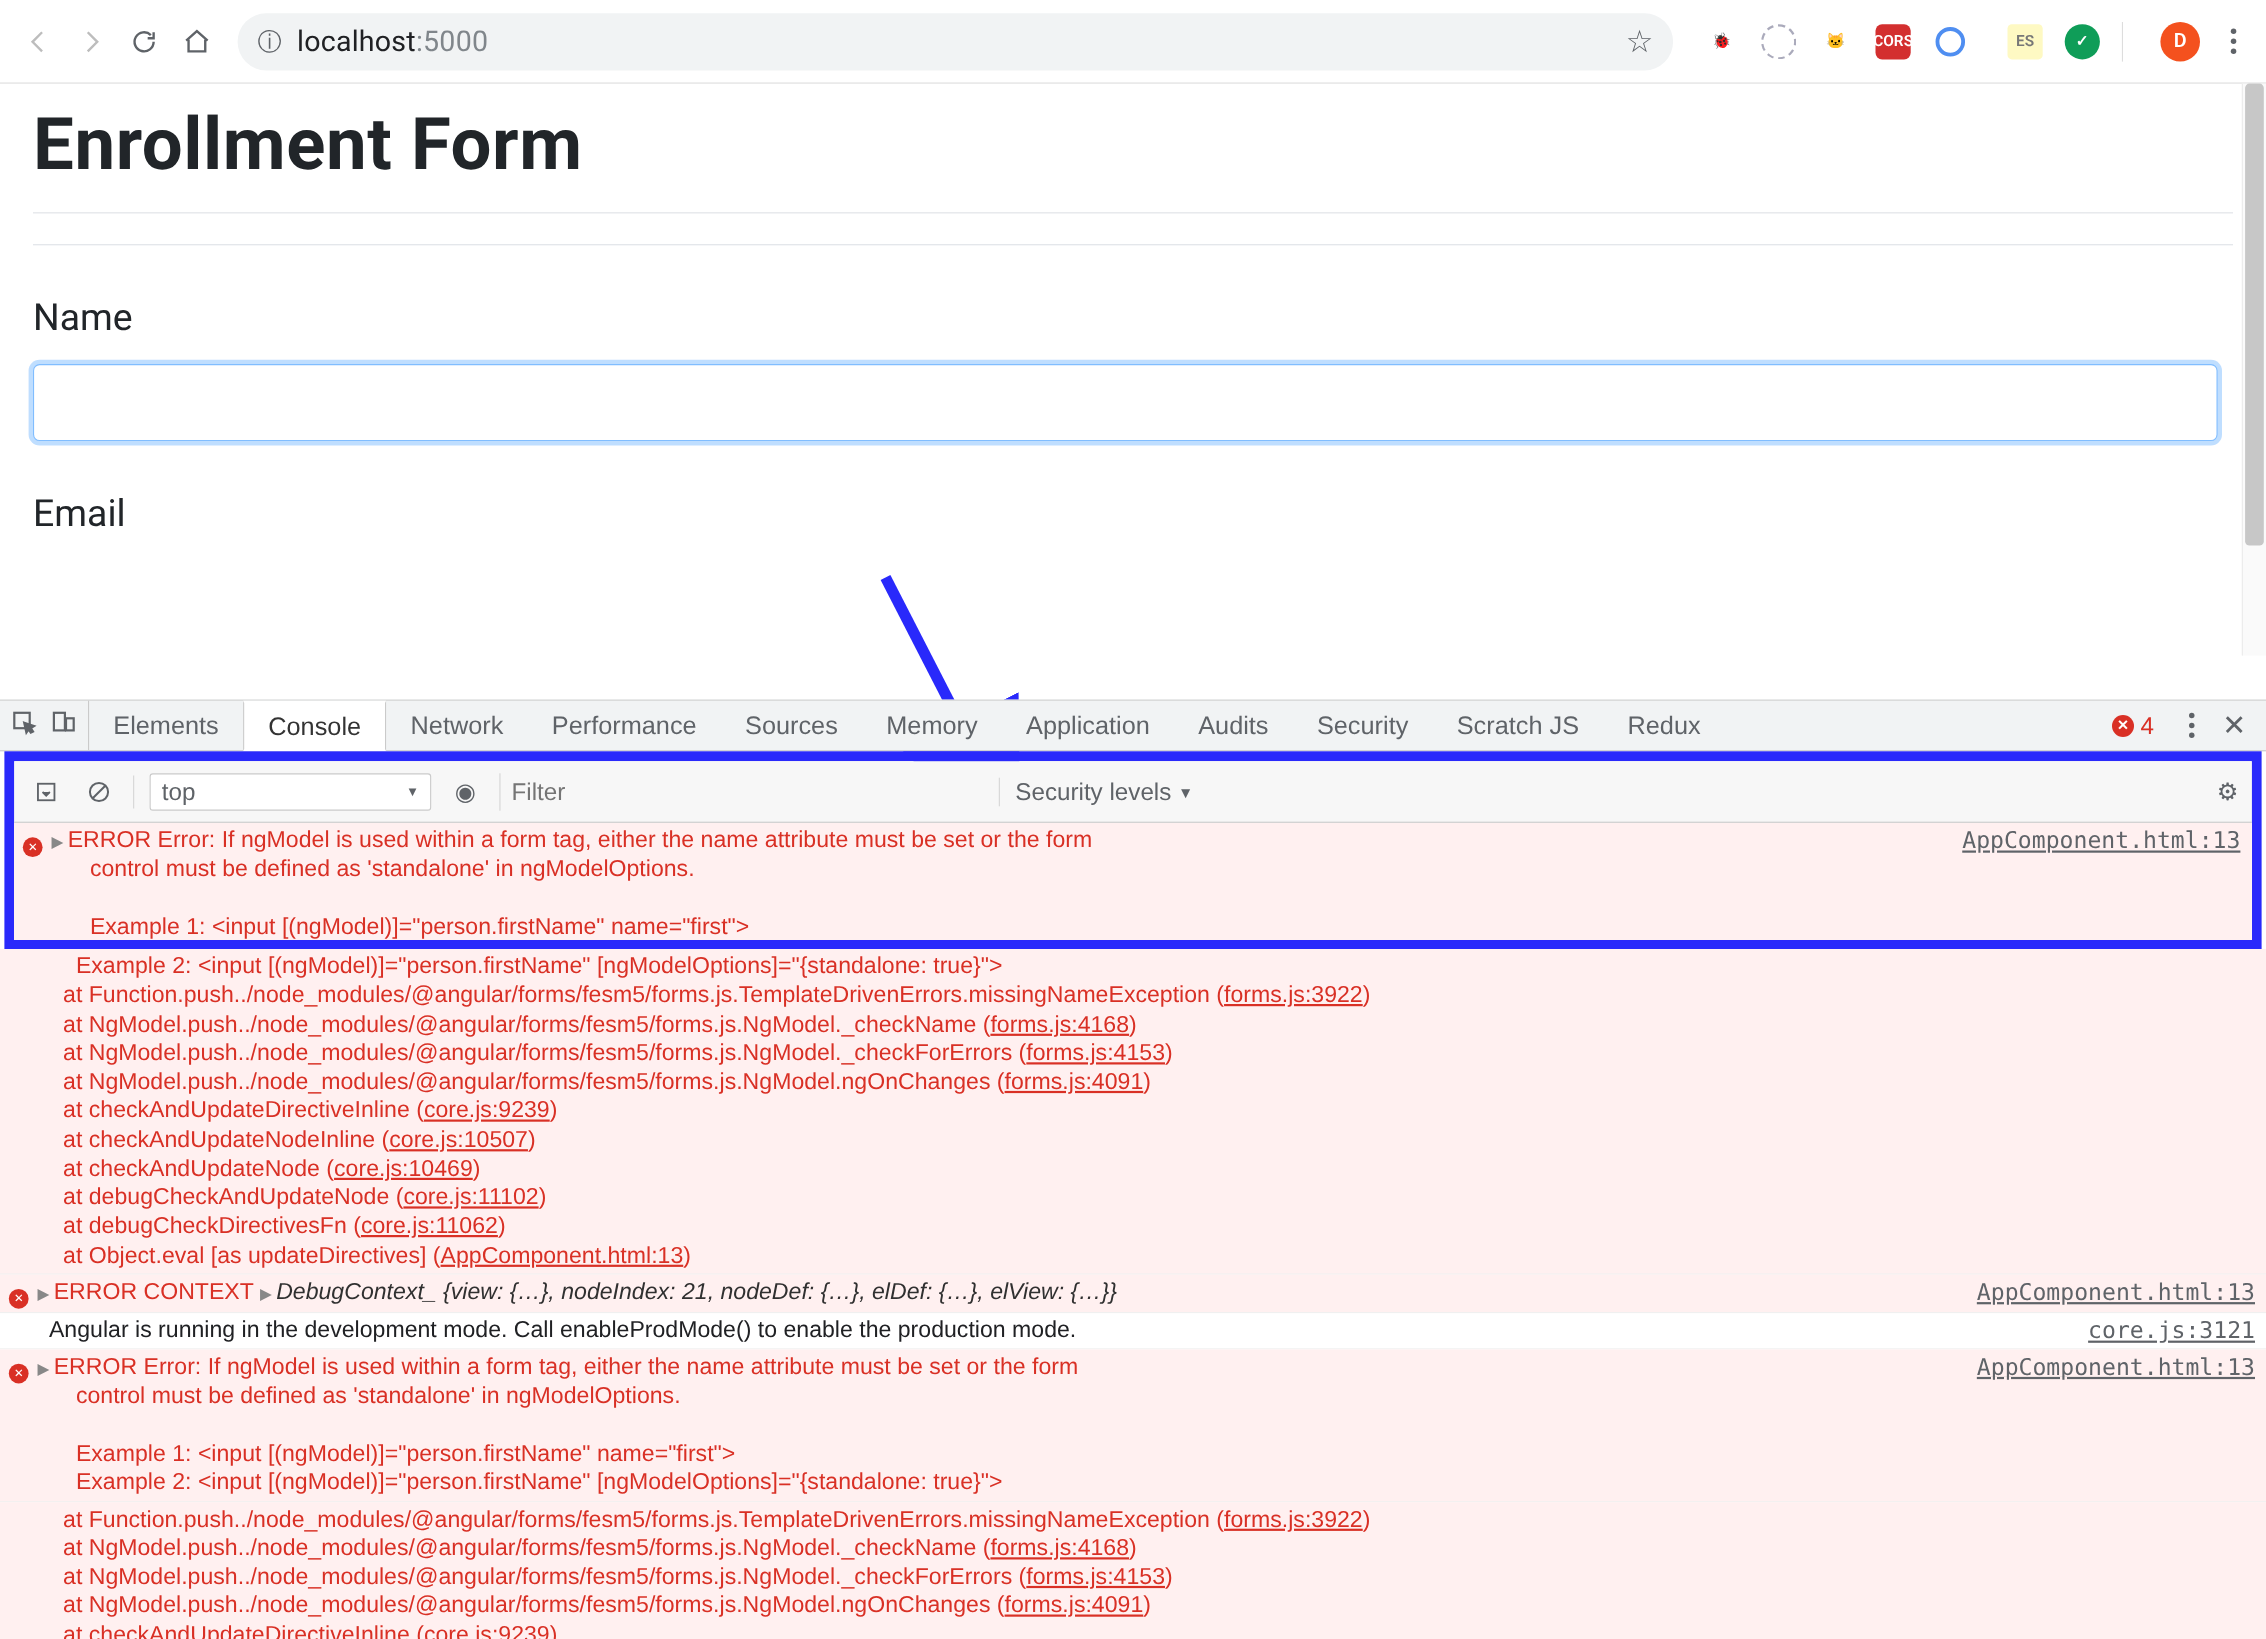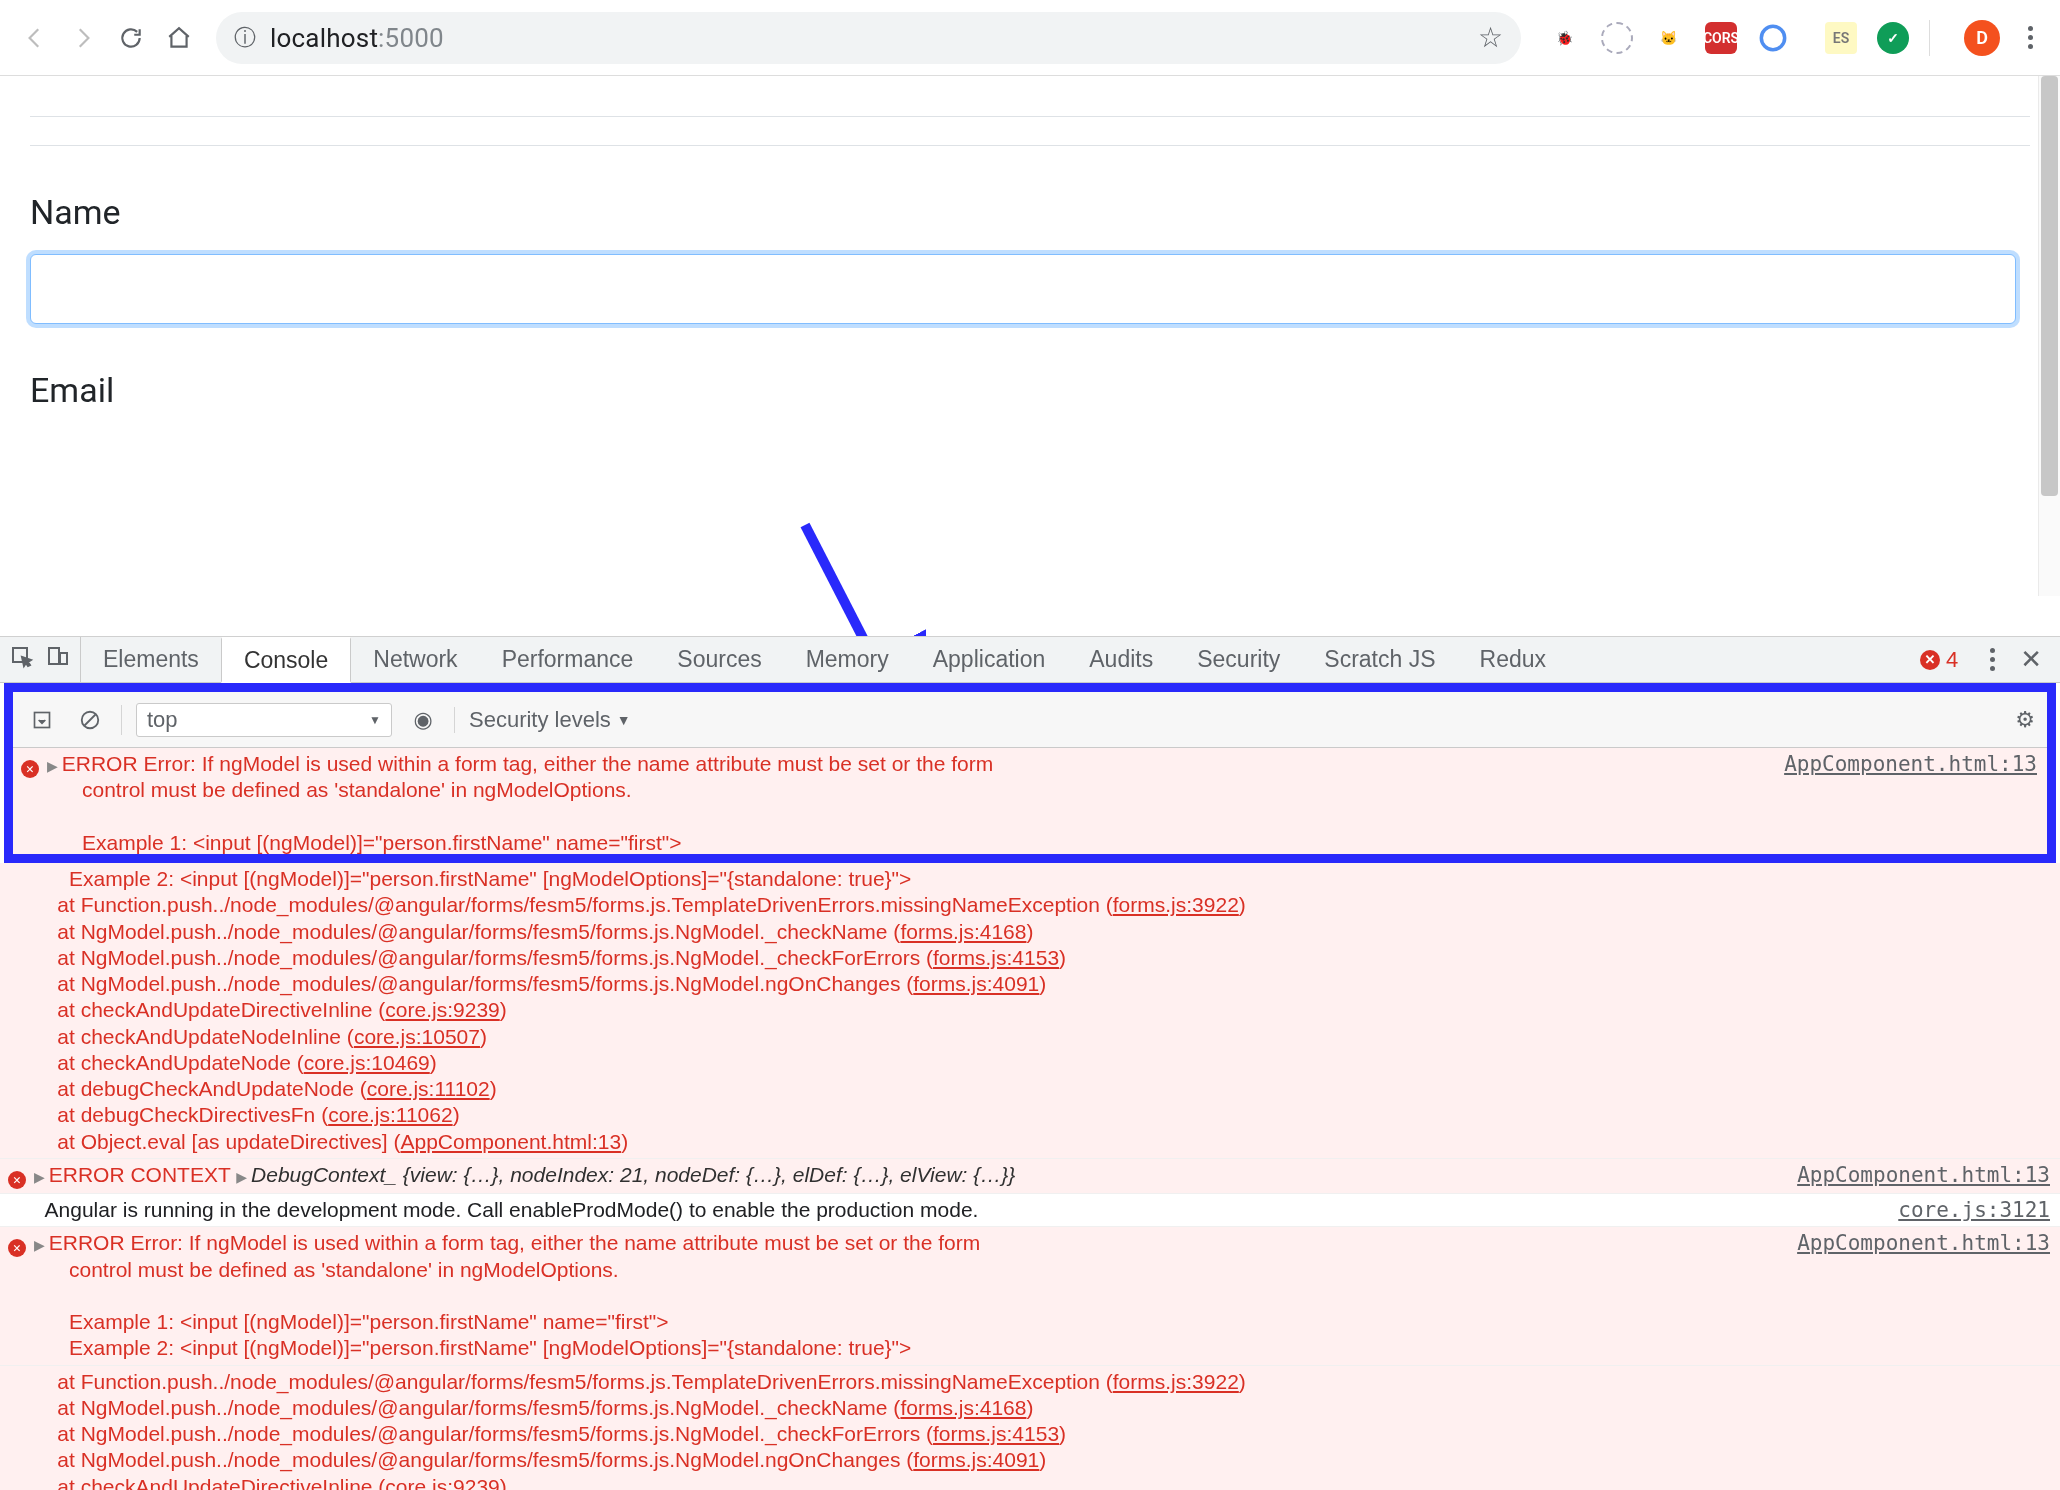--- a/index.html
+++ b/index.html
@@ -117,20 +117,21 @@
       <span>D</span>
     </div>
   <div class="kebab">
       <span></span>
       <span></span>
       <span></span>
     </div>
 </div>
 
 <div class="page">
+  <h1>Enrollment Form</h1>
   <hr class="hr">
   <hr class="hr">
   <div class="field-label">Name</div>
   <input class="field-input focused" style="">
   <div class="field-label">Email</div>
 </div>
 <div class="scrollbar-right">
     <div class="thumb"></div>
   </div>
 
@@ -195,20 +196,21 @@
             <circle cx="12" cy="12" r="9"></circle>
             <path d="M6 6 L18 18" transform="rotate(90 12 12)"></path>
           </svg>
         </div>
       <div class="tool-sep"></div>
       <div class="ctx-select">
           <span>top</span>
           <span style="font-size:12px">▼</span>
         </div>
       <div class="tool-btn eye">◉</div>
+      <input class="filter-input" placeholder="Filter" style="">
       <div class="levels">
           <span>Security levels</span>
           <span class="tri">▼</span>
         </div>
       <span class="gear">⚙</span>
     </div>
     <div class="console-body" style="max-height:106px">
       <div class="log-row error">
         <div class="icon-col"><span class="err-circle">✕</span></div>
         <div class="msg-col"><span class="disclose">▶</span><span>ERROR Error: If ngModel is used within a form tag, either the name attribute must be set or the form

